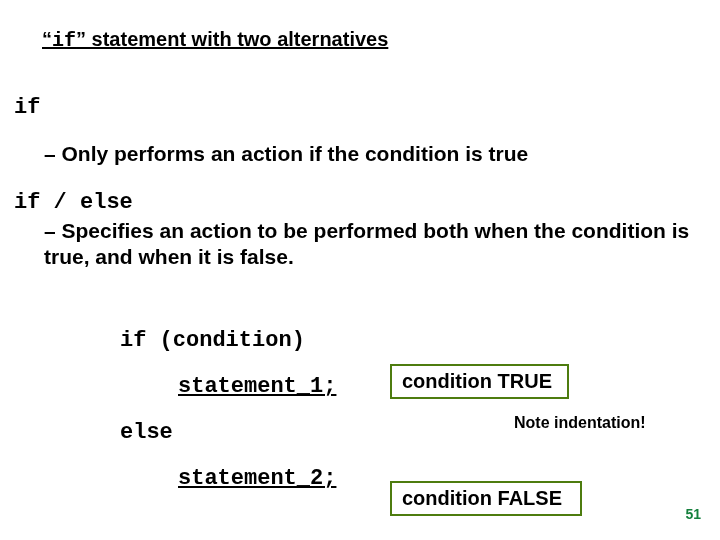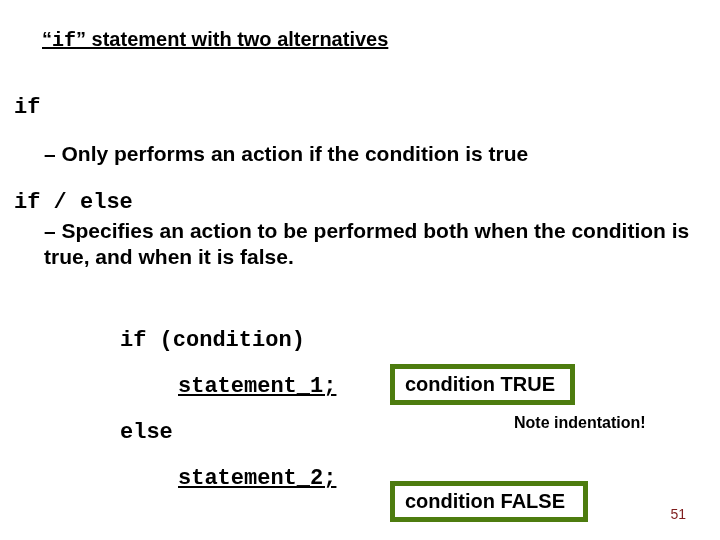--- a/index.html
+++ b/index.html
@@ -74,21 +74,21 @@
     padding-left: 58px;
     text-decoration: underline;
   }
   .code-block .row {
     height: 46px;
     display: flex;
     align-items: center;
   }
   .box {
     position: absolute;
-    border: 5px solid #4d7c0f;
+    border: 2px solid #4d7c0f;
     font-size: 20px;
     font-weight: bold;
     font-family: Arial, Helvetica, sans-serif;
     padding: 4px 10px;
     background: #fff;
   }
   .box-true {
     left: 390px;
     top: 364px;
     width: 155px;
@@ -101,24 +101,25 @@
   }
   .note {
     position: absolute;
     left: 514px;
     top: 414px;
     font-size: 16px;
     font-weight: bold;
   }
   .pagenum {
     position: absolute;
-    right: 34px;
+    right: 19px;
     bottom: 18px;
     font-size: 14px;
-    color: #7f1d1d;
+    color: #15803d;
+    font-weight: bold;
   }
 </style>
 </head>
 <body>
 
 <div class="slide">
 
   <div class="title">
     <span>“</span><span class="mono">if</span><span>” statement with two alternatives</span>
   </div>

